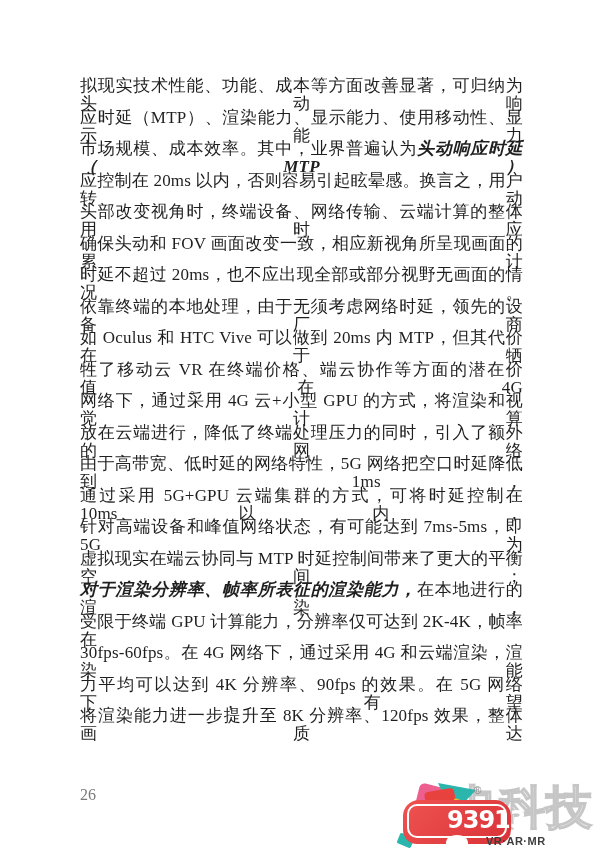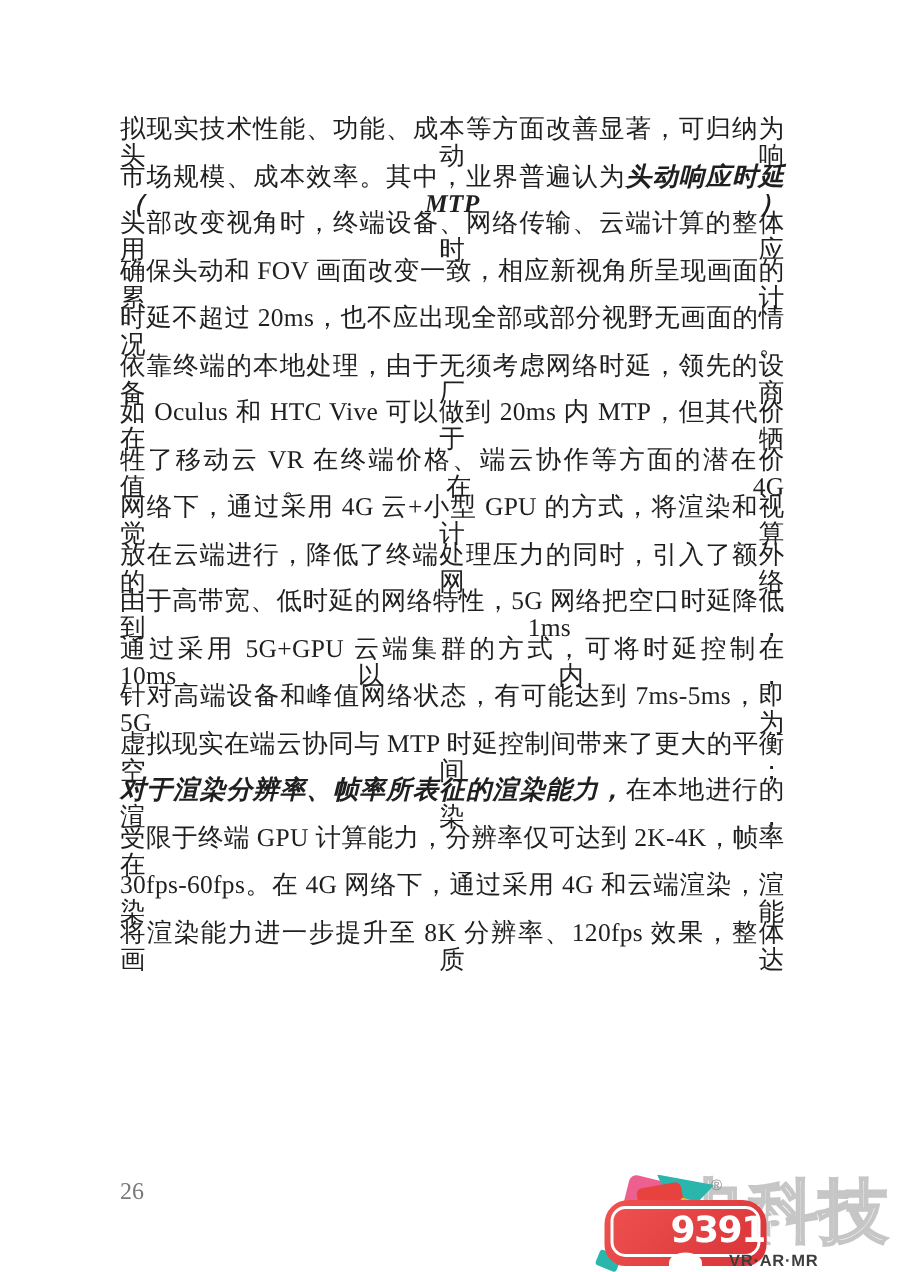--- a/index.html
+++ b/index.html
@@ -135,36 +135,39 @@
     margin-top: 0px;
   }
 </style>
 </head>
 <body>
 
 <div class="page">
 
   <div class="textblock">
       <div class="line"><span>拟现实技术性能、功能、成本等方面改善显著，可归纳为头动响</span></div>
+      <div class="line"><span>应时延（MTP）、渲染能力、显示能力、使用移动性、显示能力</span></div>
       <div class="line"><span>市场规模、成本效率。其中，业界普遍认为</span><span class="b">头动响应时延（MTP）</span></div>
+      <div class="line"><span>应控制在 20ms 以内，否则容易引起眩晕感。换言之，用户转动</span></div>
       <div class="line"><span>头部改变视角时，终端设备、网络传输、云端计算的整体用时应</span></div>
       <div class="line"><span>确保头动和 FOV 画面改变一致，相应新视角所呈现画面的累计</span></div>
       <div class="line"><span>时延不超过 20ms，也不应出现全部或部分视野无画面的情况。</span></div>
       <div class="line"><span>依靠终端的本地处理，由于无须考虑网络时延，领先的设备厂商</span></div>
       <div class="line"><span>如 Oculus 和 HTC Vive 可以做到 20ms 内 MTP，但其代价在于牺</span></div>
       <div class="line"><span>牲了移动云 VR 在终端价格、端云协作等方面的潜在价值。在 4G</span></div>
       <div class="line"><span>网络下，通过采用 4G 云+小型 GPU 的方式，将渲染和视觉计算</span></div>
       <div class="line"><span>放在云端进行，降低了终端处理压力的同时，引入了额外的网络</span></div>
       <div class="line"><span>由于高带宽、低时延的网络特性，5G 网络把空口时延降低到 1ms，</span></div>
       <div class="line"><span>通过采用 5G+GPU 云端集群的方式，可将时延控制在 10ms 以内，</span></div>
       <div class="line"><span>针对高端设备和峰值网络状态，有可能达到 7ms-5ms，即 5G 为</span></div>
       <div class="line"><span>虚拟现实在端云协同与 MTP 时延控制间带来了更大的平衡空间；</span></div>
       <div class="line"><span class="b">对于渲染分辨率、帧率所表征的渲染能力，</span><span>在本地进行的渲染，</span></div>
       <div class="line"><span>受限于终端 GPU 计算能力，分辨率仅可达到 2K-4K，帧率在</span></div>
       <div class="line"><span>30fps-60fps。在 4G 网络下，通过采用 4G 和云端渲染，渲染能</span></div>
+      <div class="line"><span>力平均可以达到 4K 分辨率、90fps 的效果。在 5G 网络下，有望</span></div>
       <div class="line"><span>将渲染能力进一步提升至 8K 分辨率、120fps 效果，整体画质达</span></div>
     </div>
 
   <div class="page-number">26</div>
 
   <div class="logo">
     <div class="watermark">电科技</div>
     <div class="blob blob-pink"></div>
     <div class="blob blob-teal"></div>
     <div class="blob blob-red"></div>

